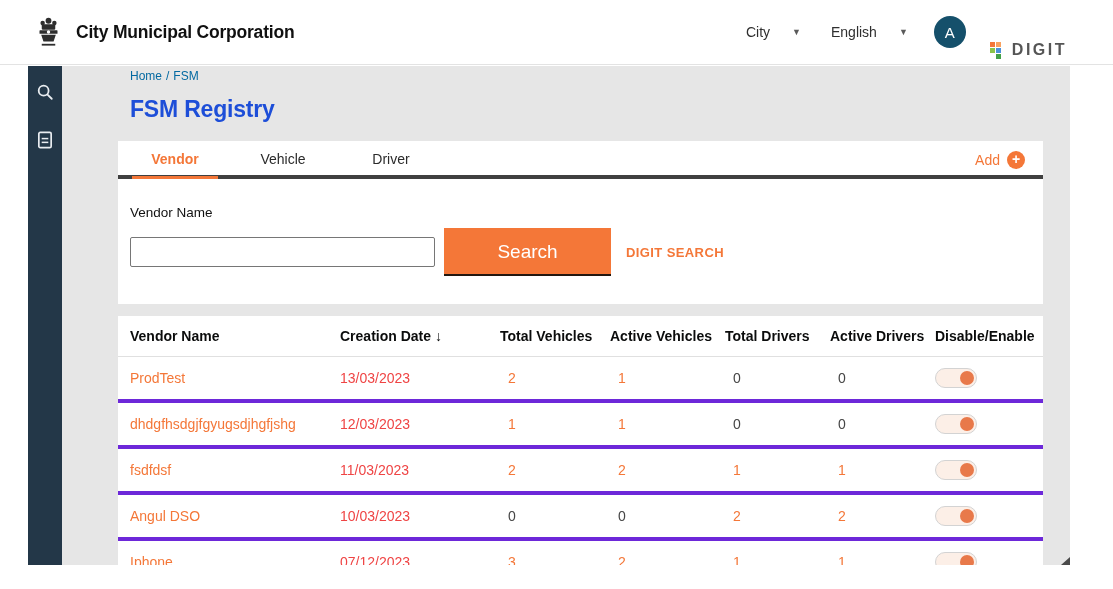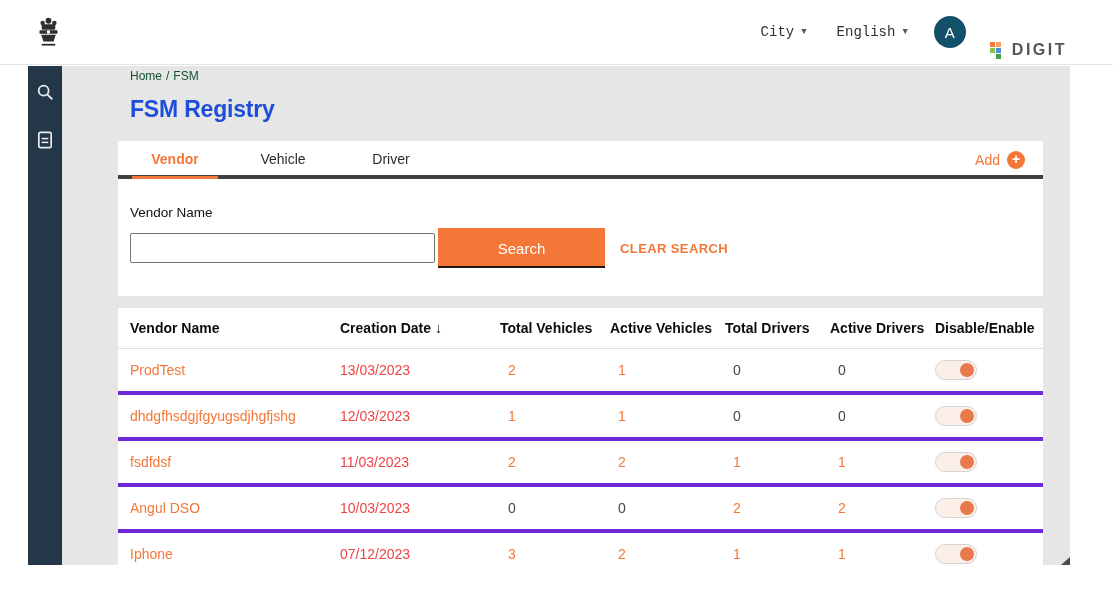--- a/index.html
+++ b/index.html
@@ -15,21 +15,21 @@
   
   .topbar {
     position: absolute; top:0; left:0; width:1113px; height:65px;
     background:#fff; border-bottom:1px solid #e3e3e3;
     display:flex; align-items:center; justify-content:space-between;
     padding:0 46px 0 35px;
   }
   .brand { display:flex; align-items:center; gap:14px; }
   .brand-title { font-size:17.5px; font-weight:700; color:#101010; letter-spacing:-0.2px; }
   .topbar-right { display:flex; align-items:center; }
-  .dd { display:flex; align-items:center; gap:7px; font-size:14px; color:#2f2f2f; cursor:pointer;font-family:Liberation Mono, monospace; }
+  .dd { display:flex; align-items:center; gap:22px; font-size:14px; color:#2f2f2f; cursor:pointer; }
   .dd + .dd { margin-left:30px; }
   .caret { font-size:9px; color:#5a5a5a; }
   .avatar {
     width:32px; height:32px; border-radius:50%;
     background:#15506B; color:#fff; font-size:15px;
     display:flex; align-items:center; justify-content:center;
     margin-left:26px; cursor:pointer;
   }
   .digit-logo { display:flex; align-items:center; gap:5px; margin-left:24px;margin-top:36px; }
   .digit-dots { width:17px; height:17px; position:relative; }
@@ -42,21 +42,21 @@
     background:#e6e6e6; display:flex; overflow:hidden;
   }
   .sidebar {
     width:34px; background:#233748; flex:0 0 34px;
     display:flex; flex-direction:column; align-items:center;
     padding-top:16px; gap:28px;
   }
   .side-icon { width:20px; height:20px; cursor:pointer; display:flex; align-items:center; justify-content:center; }
 
   .content { flex:1; padding:2px 0 0 56px; overflow:hidden; }
-  .breadcrumb { font-size:12px; color:#14532d; margin:1px 0 12px 12px; }
+  .breadcrumb { font-size:12px; color:#0369a1; margin:1px 0 12px 12px; }
   .breadcrumb .sep { margin:0 4px; }
   .page-title { font-size:23px; font-weight:700; color:#1d4ed8; margin:13px 0 18px 12px; letter-spacing:-0.2px; }
 
   .card { width:925px; background:#fff; }
 
   
   .tabbar { position:relative; height:38px; border-bottom:4px solid #404040; display:flex; padding-left:14px; }
   .tab {
     width:86px; text-align:center; font-size:14px; font-weight:500; color:#2b2b2b;
     line-height:36px; margin-right:22px; cursor:pointer; height:38px;
@@ -65,22 +65,22 @@
   .add-btn { position:absolute; right:18px; top:0; height:38px; display:flex; align-items:center; gap:7px; color:#F47738; font-size:14px; cursor:pointer; }
   .add-circle {
     width:18px; height:18px; border-radius:50%; background:#F47738; color:#fff;
     font-size:14px; font-weight:700; line-height:17px; text-align:center;
   }
   .search-area { padding:26px 12px 28px; }
   .field-label { display:block; font-size:13.5px; color:#111; margin-bottom:8px; }
   .search-row { display:flex; align-items:center; }
   .text-input { width:305px; height:30px; border:1px solid #767676; border-radius:2px; padding:0 8px; font-size:14px; background:#fff; outline:none; }
   .search-btn {
-    width:167px; height:40px; margin-left:3px; background:#F47738; color:#fff;
-    border:none; font-size:15px; font-weight:500; cursor:pointer;
+    width:167px; height:48px; margin-left:9px; background:#F47738; color:#fff;
+    border:none; font-size:19px; font-weight:500; cursor:pointer;
     box-shadow: inset 0 -2px 0 0 rgba(11,12,12,0.9);
     font-family:"Liberation Sans", sans-serif;
   }
   .clear-link { margin-left:15px; color:#F47738; font-size:13px; font-weight:700; letter-spacing:0.4px; cursor:pointer; text-decoration:none; }
 
   
   .table-card { margin-top:12px; min-height:272px; }
   .trow {
     display:grid;
     grid-template-columns: 210px 160px 110px 115px 105px 105px 96px;
@@ -115,20 +115,21 @@
         <circle cx="12" cy="5" r="2.6"></circle>
         <circle cx="6.8" cy="7" r="2"></circle>
         <circle cx="17.2" cy="7" r="2"></circle>
         <rect x="6" y="8" width="12" height="5" rx="1"></rect>
         <rect x="4" y="13.5" width="16" height="3" rx="0.5"></rect>
         <circle cx="12" cy="15" r="1.5" fill="#ffffff"></circle>
         <path d="M5.5 17.5 h13 l-2 6 h-9 z"></path>
         <rect x="6" y="25.5" width="12" height="1.6"></rect>
       </g>
     </svg>
+    <span class="brand-title">City Municipal Corporation</span>
   </div>
   <div class="topbar-right">
     <div class="dd">
       <span>City</span>
       <span class="caret">▼</span>
     </div>
     <div class="dd">
       <span>English</span>
       <span class="caret">▼</span>
     </div>
@@ -178,21 +179,21 @@
         <div class="add-btn">
           <span>Add</span>
           <span class="add-circle">+</span>
         </div>
       </div>
       <div class="search-area">
         <label class="field-label">Vendor Name</label>
         <div class="search-row">
           <input class="text-input" type="text" value="" style="">
           <button class="search-btn">Search</button>
-          <a class="clear-link">CLEAR SEARCH</a>
+          <a class="clear-link">DIGIT SEARCH</a>
         </div>
       </div>
     </section>
 
     <section class="card table-card">
       <div class="trow thead">
         <div class="th">Vendor Name</div>
         <div class="th">Creation Date ↓</div>
         <div class="th">Total Vehicles</div>
         <div class="th">Active Vehicles</div>

